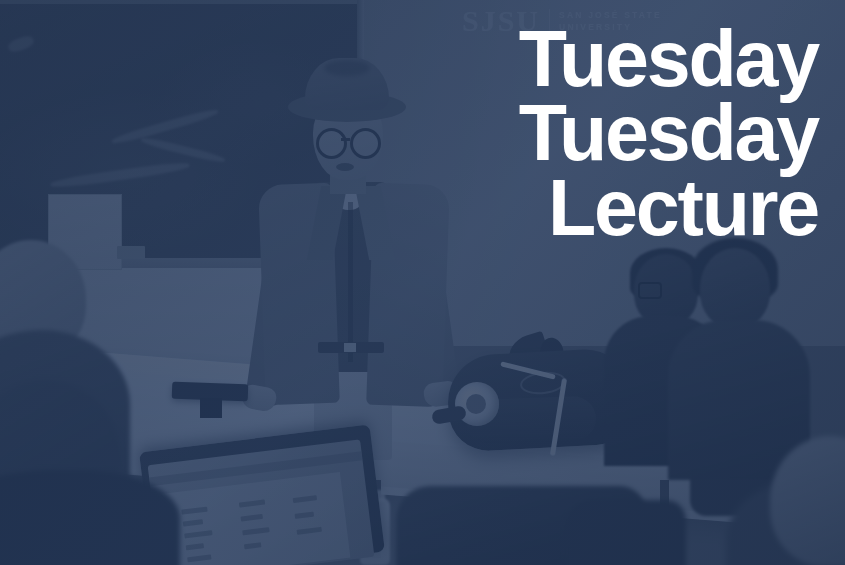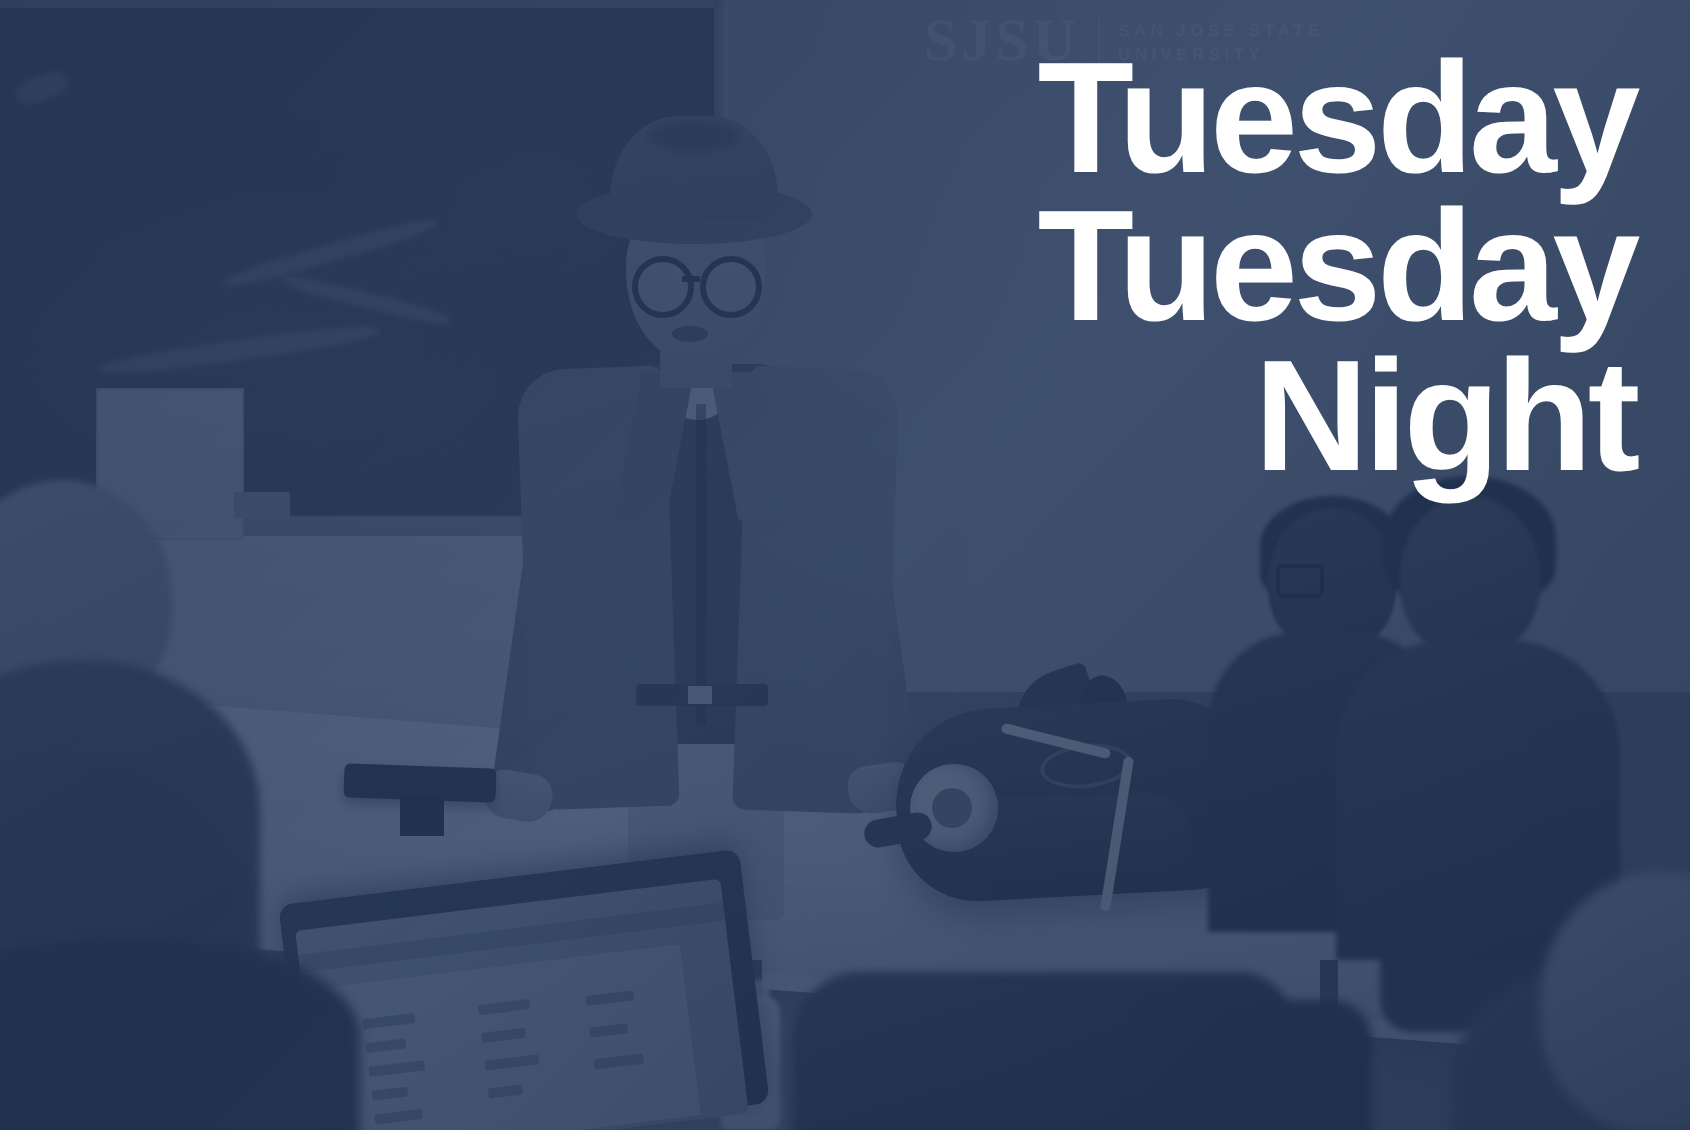--- a/index.html
+++ b/index.html
@@ -670,16 +670,16 @@
     <div class="aud aud-left2-body"></div>
   </div>
 
   <div class="duotone"></div>
   <div class="tint"></div>
   <div class="deepen"></div>
 
   <div class="headline">
     <span class="ln">Tuesday</span>
     <span class="ln">Tuesday</span>
-    <span class="ln">Night</span>
+    <span class="ln">Lecture</span>
   </div>
 
 </div>
 
 </body></html>

